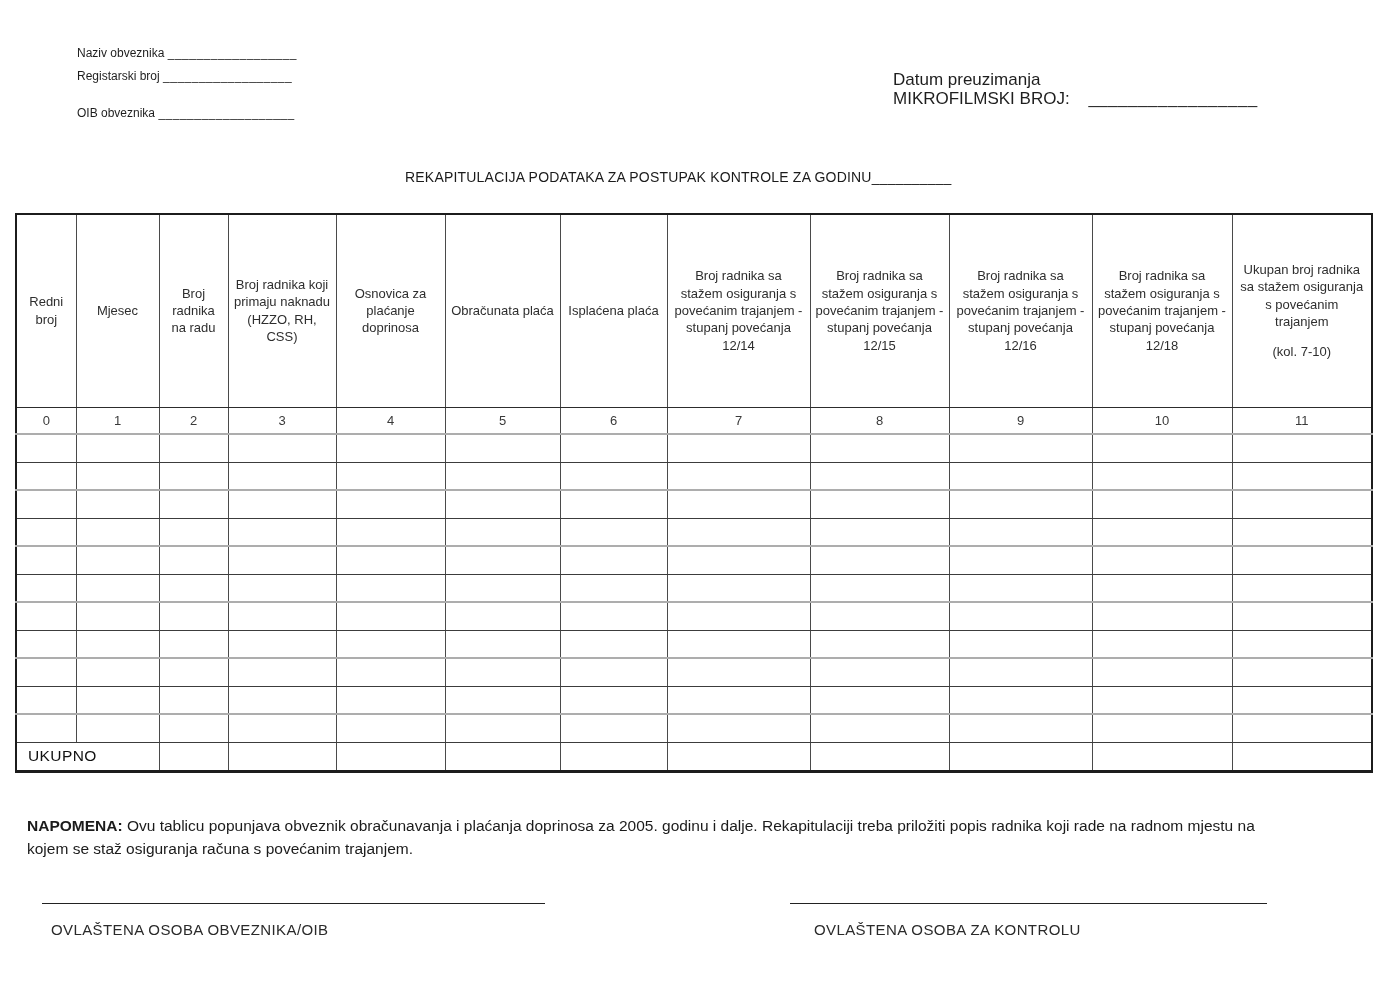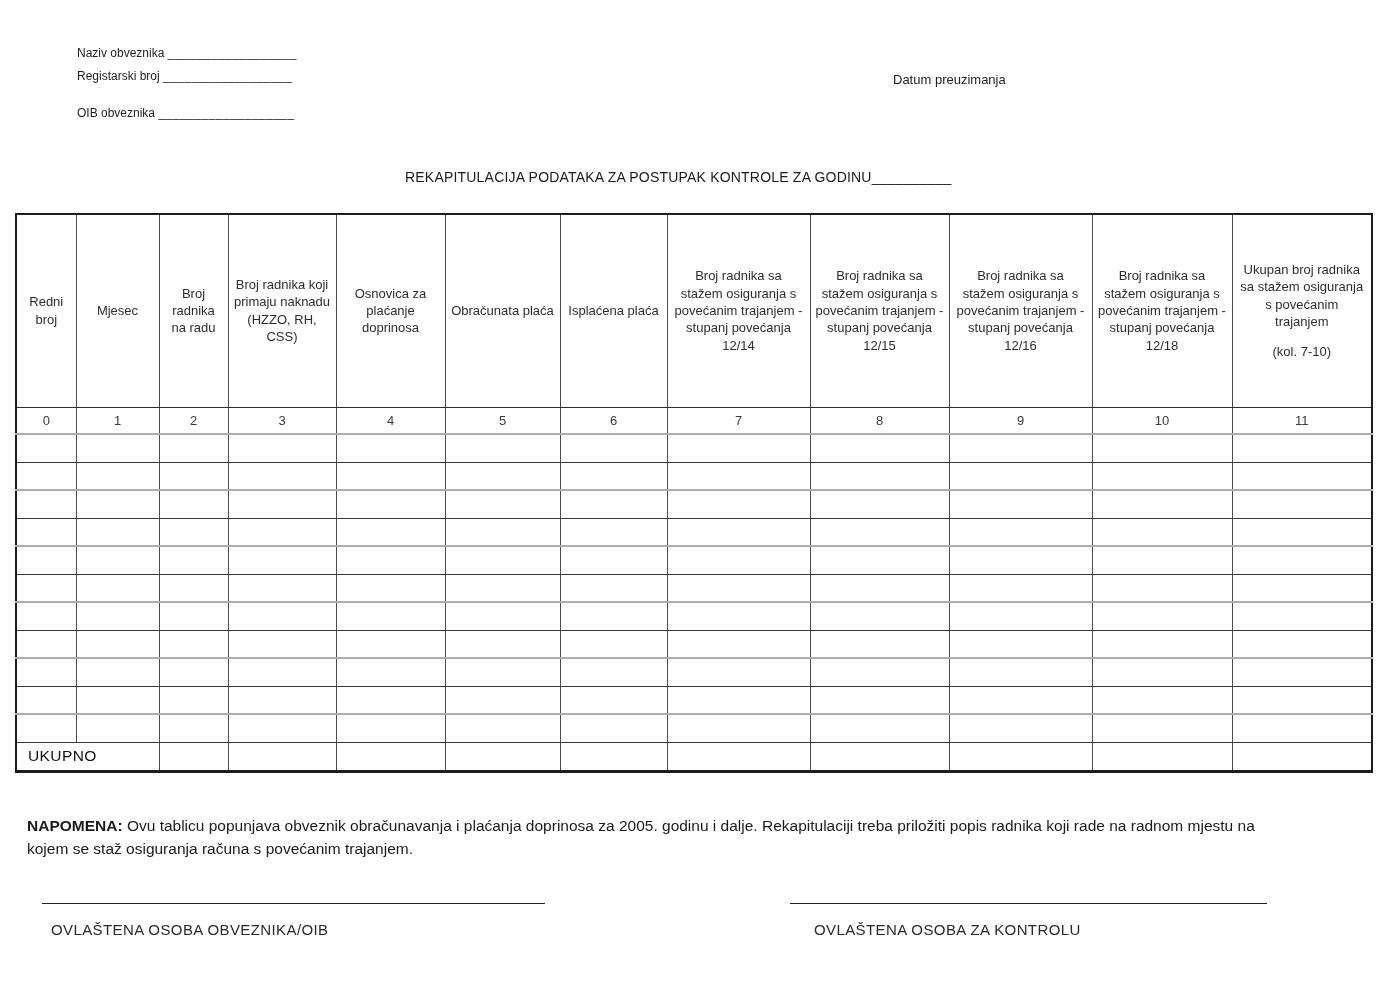--- a/index.html
+++ b/index.html
@@ -27,21 +27,21 @@
     white-space: nowrap;
   }
   .field-row .uline { letter-spacing: 0.5px; color: #2a2a2a; }
   .gap-above { margin-top: 14px; }
 
   
   #pickup-block {
     position: absolute;
     left: 893px;
     top: 70px;
-    font-size: 13px;
+    font-size: 17px;
     line-height: 19px;
     white-space: nowrap;
   }
   #pickup-block .uline { margin-left: 14px; letter-spacing: 0.5px; }
 
   
   #form-title {
     position: absolute;
     left: 405px;
     top: 169px;
@@ -146,20 +146,24 @@
       <span class="uline">__________________</span>
     </div>
     <div class="field-row gap-above">
       <span>OIB obveznika</span>
       <span class="uline">___________________</span>
     </div>
   </div>
 
   <div id="pickup-block">
     <div>Datum preuzimanja</div>
+    <div>
+      <span>MIKROFILMSKI BROJ:</span>
+      <span class="uline">_________________</span>
+    </div>
   </div>
 
   <div id="form-title">REKAPITULACIJA PODATAKA ZA POSTUPAK KONTROLE ZA GODINU__________</div>
 
   <div id="table-wrap">
     <table>
         <colgroup>
           <col style="width: 60px;">
           <col style="width: 83px;">
           <col style="width: 69px;">

